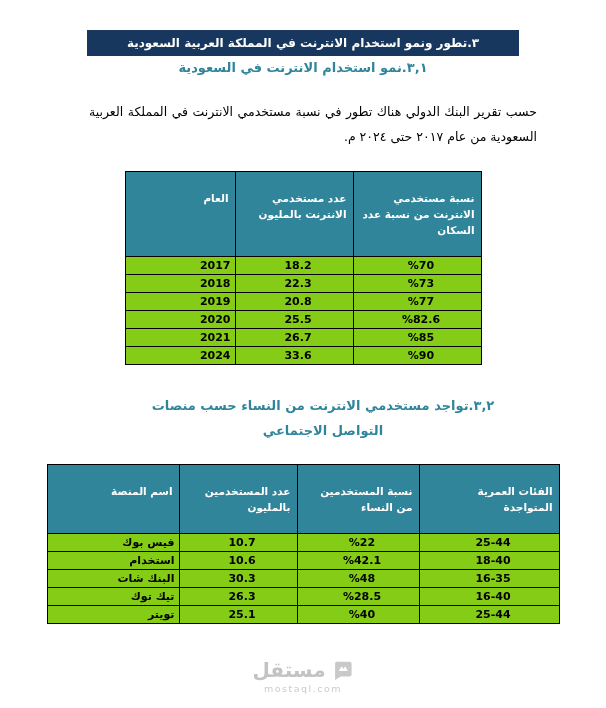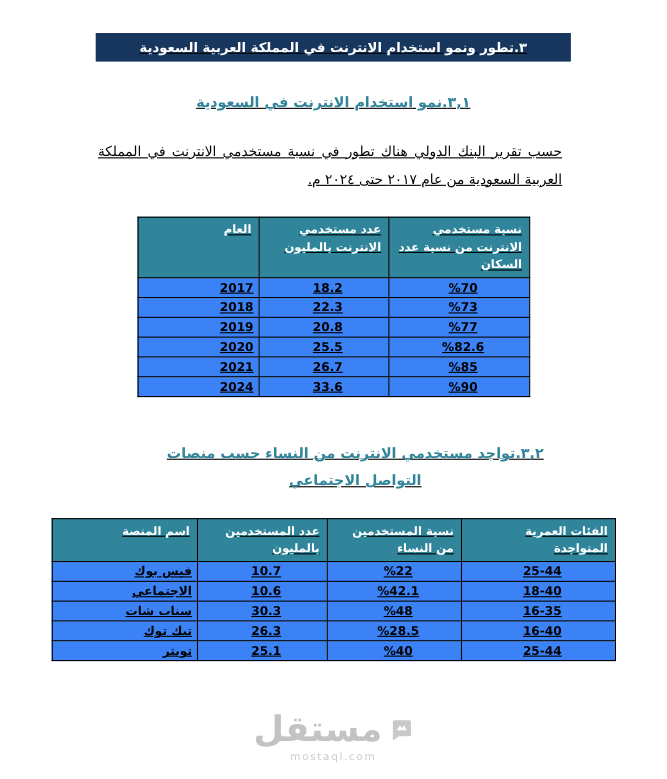--- a/index.html
+++ b/index.html
@@ -6,104 +6,102 @@
   .page {
     position: relative;
     width: 556px;
     height: 708px;
     margin: 0 auto;
     background: #ffffff;
     font-family: "DejaVu Sans", sans-serif;
     direction: rtl;
     overflow: hidden;
     color: #000;
-    text-decoration: underline;
   }
   .doc-title {
     margin: 30px 62px 0 62px;
     background: #17375E;
     color: #ffffff;
     font-size: 12px;
     font-weight: 700;
     text-align: center;
     padding: 4px 6px;
     letter-spacing: 2px;
     line-height: 1.5;
   }
   .section-heading {
-    margin-top: 26px;
     color: #31859B;
     font-size: 13px;
     font-weight: 700;
     text-align: center;
     letter-spacing: 2px;
     line-height: 1.9;
   }
   .body-paragraph {
-    margin: 18px 70px 0 64px;
+    margin: 18px 44px 0 64px;
     font-size: 12.5px;
     line-height: 2.0;
     text-align: justify;
     text-align-last: right;
     letter-spacing: 0.3px;
   }
   table {
     border-collapse: collapse;
     table-layout: fixed;
   }
   th, td { border: 1px solid #000; }
   th {
     background: #31859B;
     color: #ffffff;
     font-size: 10.5px;
     font-weight: 700;
     text-align: right;
     vertical-align: top;
-    padding: 3px 6px;
+    padding: 18px 6px;
     letter-spacing: 1.5px;
     line-height: 1.55;
   }
   td {
     font-size: 11px;
     font-weight: 700;
     padding: 1px 4px;
     height: 15px;
-    background: #3b82f6;
+    background: #84cc16;
   }
   .t1 { width: 356px; margin: 22px auto 0 auto; }
   .t1 .col-year    { width: 110px; }
   .t1 .col-users   { width: 118px; }
   .t1 .col-percent { width: 128px; }
   .t2 { width: 512px; margin: 20px auto 0 auto; }
   .t2 .col-name    { width: 132px; }
   .t2 .col-users2  { width: 118px; }
   .t2 .col-fem     { width: 122px; }
   .t2 .col-ages    { width: 140px; }
   td.cell-right  { text-align: right; }
   td.cell-center { text-align: center; padding-left: 12px; }
   td.num { direction: ltr; }
-  .heading-gap { margin-top: 40px; padding-left: 40px; }
+  .heading-gap { margin-top: 29px; padding-left: 40px; }
   .watermark {
     position: absolute;
     bottom: 14px;
     left: 50%;
     transform: translateX(-50%);
     text-align: center;
     color: #c3c3c3;
     user-select: none;
   }
   .watermark .wm-row {
     display: flex;
     align-items: center;
     justify-content: center;
     gap: 6px;
     direction: rtl;
   }
   .watermark .wm-name {
-    font-size: 32px;
+    font-size: 20px;
     font-weight: 700;
     letter-spacing: 1px;
     text-align: right;
   }
   .watermark .wm-logo {
     width: 22px; height: 22px;
     display: inline-block;
   }
   .watermark .wm-domain {
     font-size: 9.5px;
@@ -195,27 +193,27 @@
       <tr>
         <td class="cell-center num">25-44</td>
         <td class="cell-center num">%22</td>
         <td class="cell-center num">10.7</td>
         <td class="cell-right">فيس بوك</td>
       </tr>
       <tr>
         <td class="cell-center num">18-40</td>
         <td class="cell-center num">%42.1</td>
         <td class="cell-center num">10.6</td>
-        <td class="cell-right">الاجتماعي</td>
+        <td class="cell-right">استخدام</td>
       </tr>
       <tr>
         <td class="cell-center num">16-35</td>
         <td class="cell-center num">%48</td>
         <td class="cell-center num">30.3</td>
-        <td class="cell-right">سناب شات</td>
+        <td class="cell-right">البنك شات</td>
       </tr>
       <tr>
         <td class="cell-center num">16-40</td>
         <td class="cell-center num">%28.5</td>
         <td class="cell-center num">26.3</td>
         <td class="cell-right">تيك توك</td>
       </tr>
       <tr>
         <td class="cell-center num">25-44</td>
         <td class="cell-center num">%40</td>

